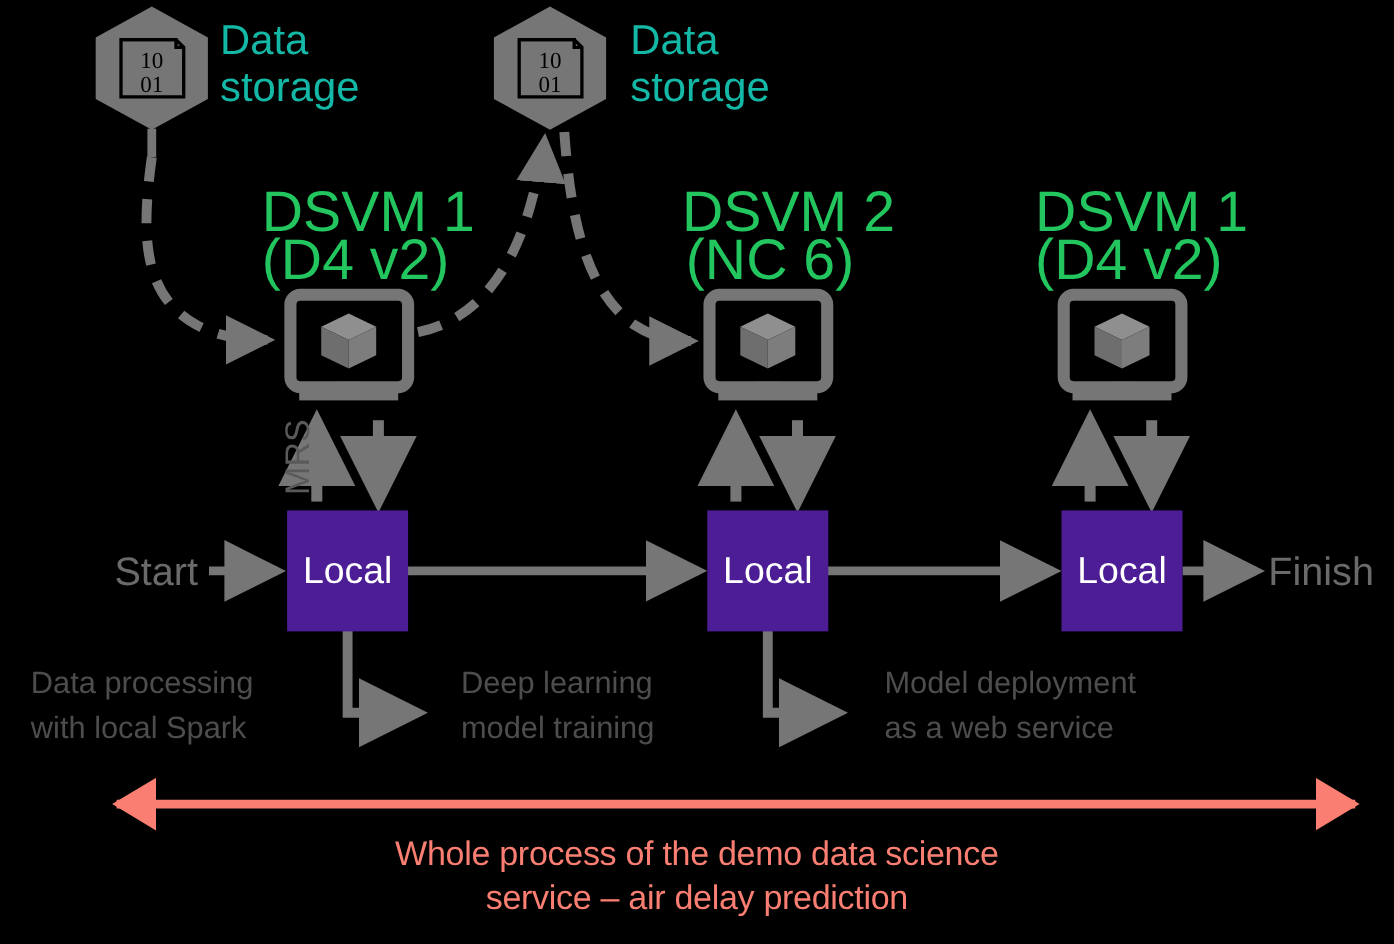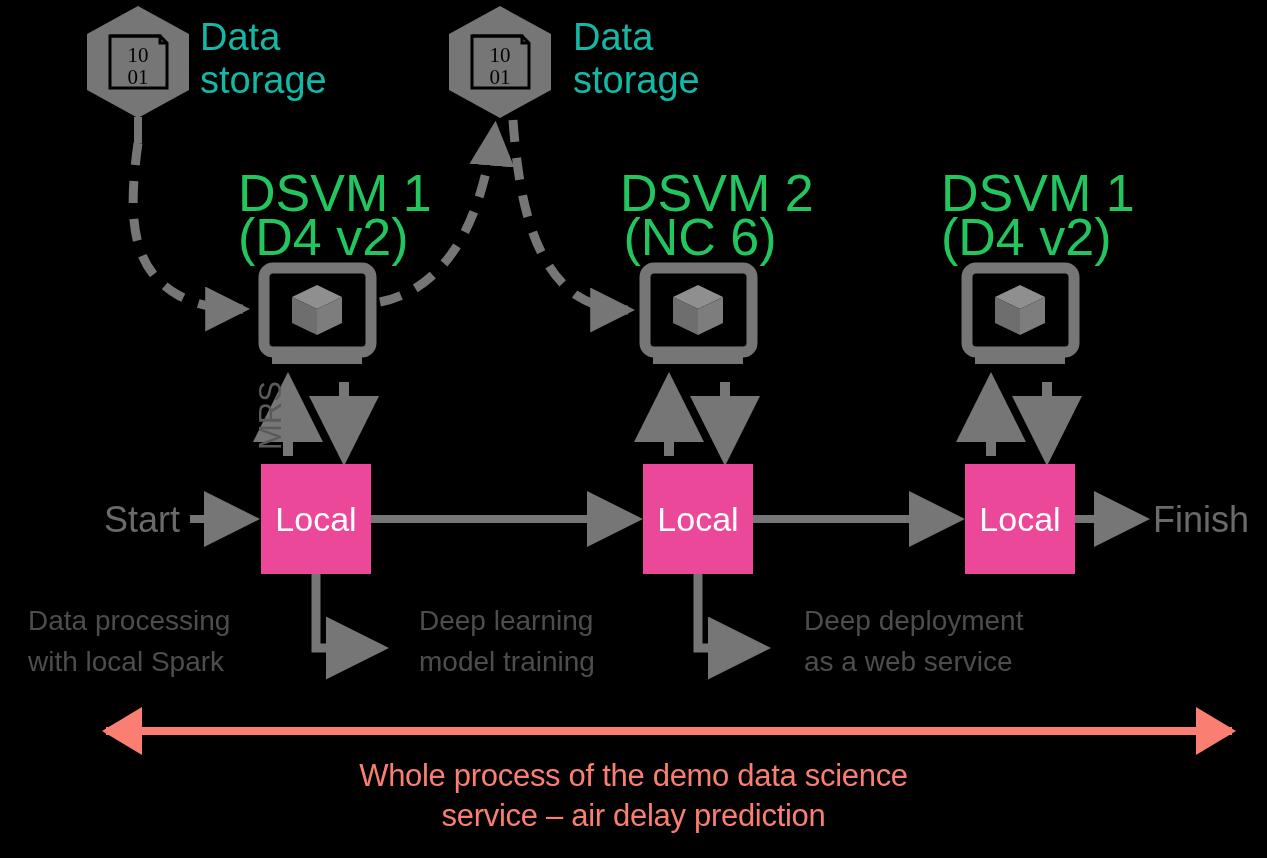--- a/index.html
+++ b/index.html
@@ -52,21 +52,21 @@
     color: #6a6a6a;
   }
   .txt-mrs {
     font-size: 31px;
     color: #5a5a5a;
     transform: rotate(-90deg);
     transform-origin: left top;
   }
   .local-box {
     position: absolute;
-    background: #ec4899;
+    background: #4c1d95;
     display: flex;
     align-items: center;
     justify-content: center;
   }
   .local-box span {
     color: #ffffff;
     font-size: 34px;
     font-family: "Liberation Sans", sans-serif;
   }
   .caption {
@@ -229,19 +229,19 @@
   <div class="local-box" style="left:965px; top:464px; width:110px; height:110px;">
     <span>Local</span>
   </div>
 
   <div class="txt txt-phase" style="left:28px; top:604px;">Data processing</div>
   <div class="txt txt-phase" style="left:28px; top:645px;">with local Spark</div>
 
   <div class="txt txt-phase" style="left:419px; top:604px;">Deep learning</div>
   <div class="txt txt-phase" style="left:419px; top:645px;">model training</div>
 
-  <div class="txt txt-phase" style="left:804px; top:604px;">Deep deployment</div>
+  <div class="txt txt-phase" style="left:804px; top:604px;">Model deployment</div>
   <div class="txt txt-phase" style="left:804px; top:645px;">as a web service</div>
 
   <div class="caption" style="top:757px;">Whole process of the demo data science</div>
   <div class="caption" style="top:797px;">service – air delay prediction</div>
 
 </div>
 
 </body></html>

